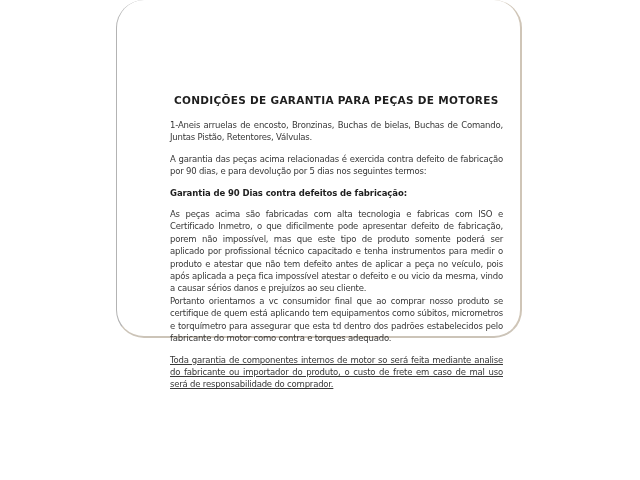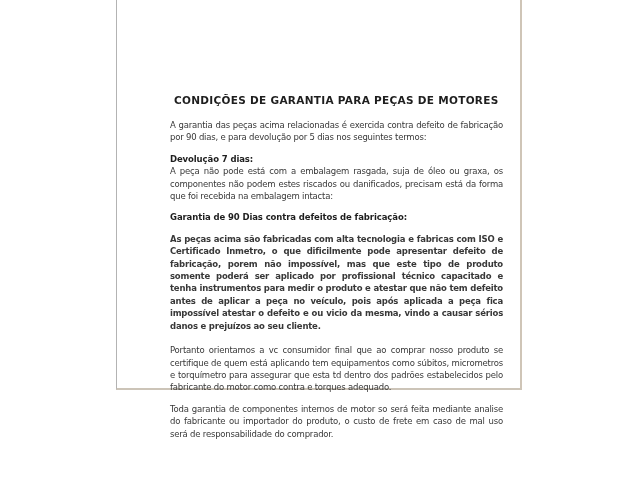--- a/index.html
+++ b/index.html
@@ -12,26 +12,27 @@
     height: 480px;
     position: relative;
     overflow: hidden;
     font-family: "DejaVu Sans", sans-serif;
   }
   .page {
     position: absolute;
     left: 116px;
     top: 0;
     width: 406px;
-    height: 390px;
+    height: 338px;
     box-sizing: border-box;
     background: #ffffff;
     border-left: 1px solid #b3b3b3;
     border-right: 2px solid #cfc5b7;
     border-bottom: 2px solid #ccc4b8;
+    border-radius: 28px;
   }
   .content {
     padding: 94px 0 0 53px;
     width: 333px;
   }
   .doc-title {
     font-size: 10.5px;
     font-weight: bold;
     letter-spacing: 0.3px;
     color: #1e1e1e;
@@ -42,53 +43,50 @@
   }
   .para {
     font-size: 8.5px;
     letter-spacing: -0.2px;
     line-height: 12.4px;
     color: #383838;
     text-align: justify;
     margin: 0 0 9px 0;
   }
   .para.tight {
-    margin-bottom: 12px;
-    font-weight: bold;
+    margin-bottom: 0;
   }
   .subhead {
     font-size: 8.5px;
     font-weight: bold;
     letter-spacing: -0.1px;
     line-height: 12.4px;
     color: #1e1e1e;
     margin: 0;
   }
   .subhead.spaced {
     margin-bottom: 9px;
   }
   .last {
     margin-bottom: 0;
+    text-decoration: underline;
   }
 </style>
 </head>
 <body>
 
 <div class="page">
   <div class="content">
 
     <h1 class="doc-title">CONDIÇÕES DE GARANTIA PARA PEÇAS DE MOTORES</h1>
 
+    <p class="para">1-Aneis arruelas de encosto, Bronzinas, Buchas de bielas, Buchas de Comando, Juntas Pistão, Retentores, Válvulas.</p>
 
     <p class="para">A garantia das peças acima relacionadas é exercida contra defeito de fabricação por 90 dias, e para devolução por 5 dias nos seguintes termos:</p>
 
-    <div>
-      <h2 class="subhead">Devolução 7 dias:</h2>
-      <p class="para">A peça não pode está com a embalagem rasgada, suja de óleo ou graxa, os componentes não podem estes riscados ou danificados, precisam está da forma que foi recebida na embalagem intacta:</p>
-    </div>
 
     <div>
       <h2 class="subhead spaced">Garantia de 90 Dias contra defeitos de fabricação:</h2>
       <p class="para tight">As peças acima são fabricadas com alta tecnologia e fabricas com ISO e Certificado Inmetro, o que dificilmente pode apresentar defeito de fabricação, porem não impossível, mas que este tipo de produto somente poderá ser aplicado por profissional técnico capacitado e tenha instrumentos para medir o produto e atestar que não tem defeito antes de aplicar a peça no veículo, pois após aplicada a peça fica impossível atestar o defeito e ou vicio da mesma, vindo a causar sérios danos e prejuízos ao seu cliente.</p>
       <p class="para">Portanto orientamos a vc consumidor final que ao comprar nosso produto se certifique de quem está aplicando tem equipamentos como súbitos, micrometros e torquímetro para assegurar que esta td dentro dos padrões estabelecidos pelo fabricante do motor como contra e torques adequado.</p>
     </div>
 
     <p class="para last">Toda garantia de componentes internos de motor so será feita mediante analise do fabricante ou importador do produto, o custo de frete em caso de mal uso será de responsabilidade do comprador.</p>
 
   </div>

